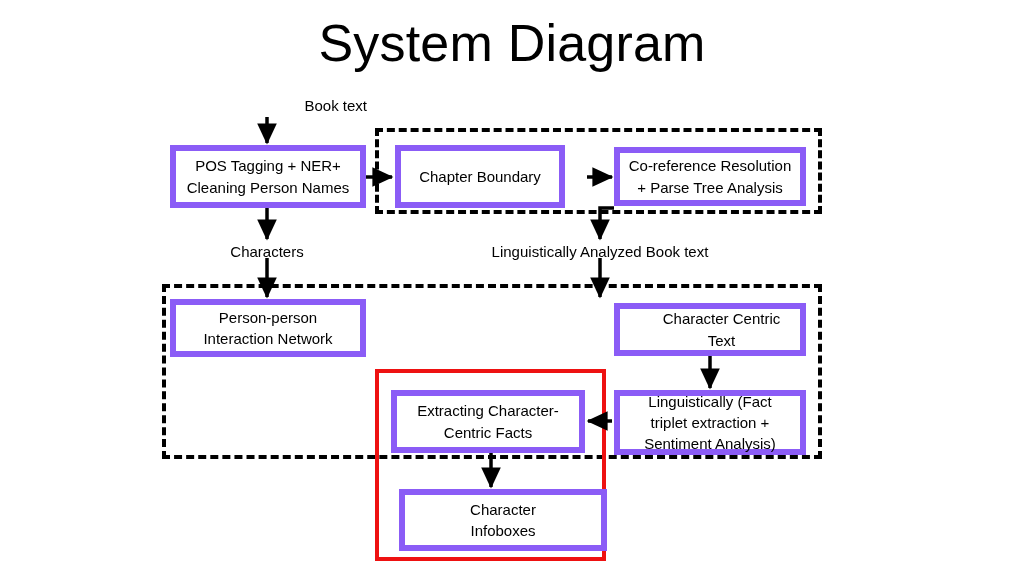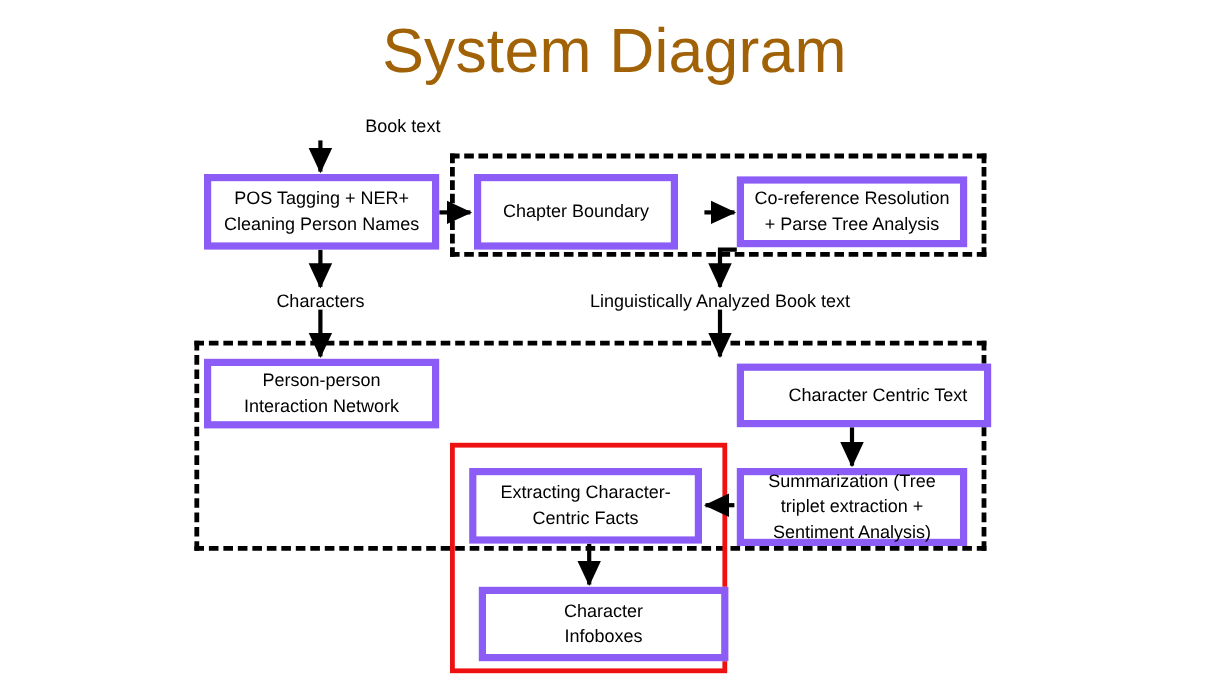--- a/index.html
+++ b/index.html
@@ -21,21 +21,21 @@
   #title {
     position: absolute;
     left: 0;
     top: 14px;
     width: 1024px;
     text-align: center;
     font-size: 52px;
     font-weight: 400;
     letter-spacing: 0.2px;
     line-height: 1.15;
-    color: #a16207;
+    color: #000000;
   }
   .node {
     position: absolute;
     box-sizing: border-box;
     border: 6px solid #8b5cf6;
     background: #ffffff;
     display: flex;
     align-items: center;
     justify-content: center;
     text-align: center;
@@ -138,36 +138,36 @@
   </div>
 
   <div class="node" style="left:170px; top:299px; width:196px; height:58px;">
     <div>
       <span>Person-person</span>
       <span>Interaction Network</span>
     </div>
   </div>
 
 
-  <div class="node" style="left:614px; top:303px; width:212px; height:53px;padding-left:29px;">
+  <div class="node" style="left:614px; top:303px; width:192px; height:53px;padding-left:29px;">
     <div>
       <span>Character Centric Text</span>
     </div>
   </div>
 
   <div class="node" style="left:391px; top:390px; width:194px; height:63px;">
     <div>
       <span>Extracting Character-</span>
       <span>Centric Facts</span>
     </div>
   </div>
 
   <div class="node" style="left:614px; top:390px; width:192px; height:65px;">
     <div>
-      <span>Summarization (Tree</span>
+      <span>Linguistically (Fact</span>
       <span>triplet extraction +</span>
       <span>Sentiment Analysis)</span>
     </div>
   </div>
 
   <div class="node" style="left:399px; top:489px; width:208px; height:62px;">
     <div>
       <span>Character</span>
       <span>Infoboxes</span>
     </div>

